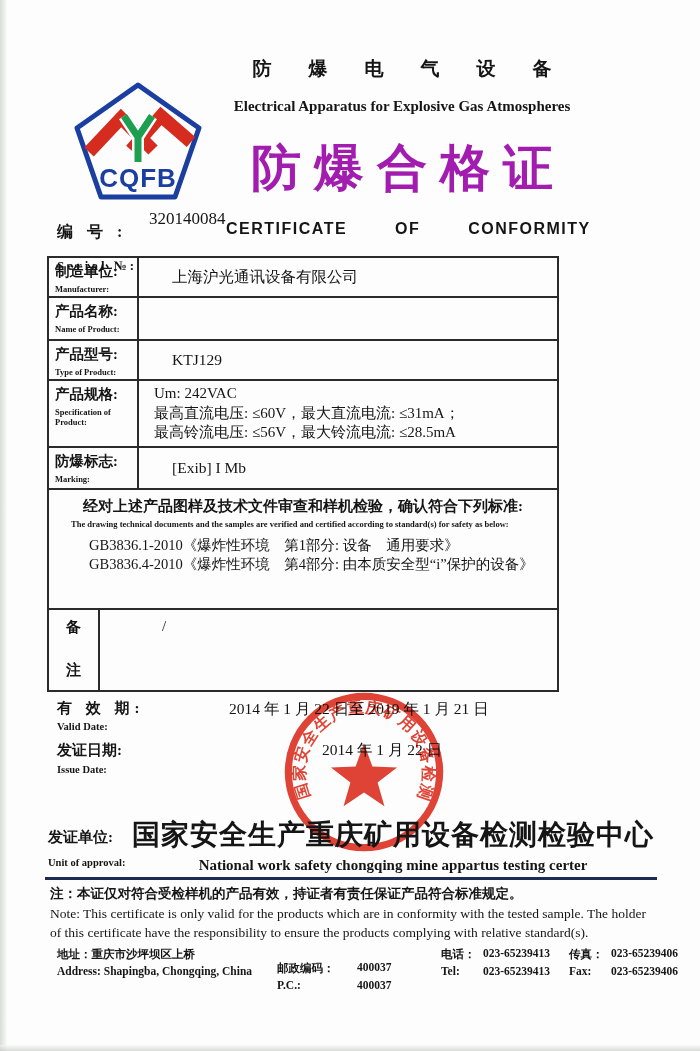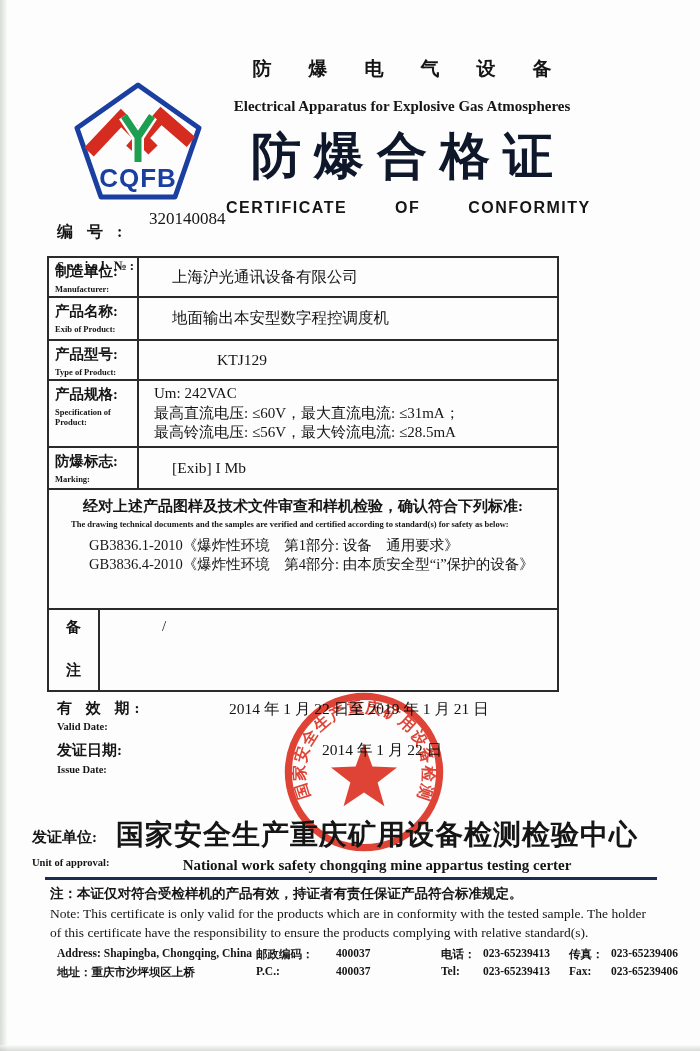--- a/index.html
+++ b/index.html
@@ -21,46 +21,46 @@
     content:""; position:absolute; left:0; bottom:0; width:100%; height:6px;
     background:linear-gradient(0deg,#c2c6c2,#f8f9f8); opacity:.6;
   }
 
   
   .logo { position:absolute; left:74px; top:82px; width:128px; height:118px; }
   .header-titles { position:absolute; left:226px; top:56px; width:352px; text-align:center; }
   .title-cn { font-size:19px; font-weight:bold; letter-spacing:37px; margin-right:-37px; white-space:nowrap; }
   .title-en { font-size:15px; font-weight:bold; margin-top:16px; white-space:nowrap; }
   .cert-title-cn {
-    font-size:50px; font-weight:bold; color:#0f172a;
-    letter-spacing:13px; margin:8px 0 0 0; margin-right:-13px; white-space:nowrap;
+    font-size:50px; font-weight:bold; color:#a21caf;
+    letter-spacing:13px; margin:20px 0 0 0; margin-right:-13px; white-space:nowrap;
   }
   .cert-title-en {
     font-family:"Liberation Sans", sans-serif;
     font-size:16px; font-weight:bold; letter-spacing:1.5px; word-spacing:42px;
-    margin-top:9px; white-space:nowrap;
+    margin-top:18px; white-space:nowrap;
   }
 
   
   .serial { position:absolute; left:57px; top:198px; }
   .serial-cn { font-size:16px; font-weight:bold; letter-spacing:14px;margin-top:24px; }
   .serial-en { font-size:13px; font-weight:bold; letter-spacing:3px; margin-top:15px; }
   .serial-value { position:absolute; left:92px; top:11px; font-size:17px; }
 
   
   .cert-table {
     position:absolute; left:47px; top:256px; width:512px;
     border:2px solid #2b2b2b; box-sizing:border-box; background:transparent;
   }
   .t-row { display:flex; border-bottom:2px solid #2b2b2b; box-sizing:border-box; }
   .t-label { width:90px; border-right:2px solid #2b2b2b; padding:4px 4px 2px 6px; box-sizing:border-box; }
   .l-cn { font-size:14.5px; font-weight:bold; }
   .l-en { font-size:8.5px; font-weight:bold; margin-top:3px; }
   .t-value { flex:1; display:flex; align-items:center; padding-left:33px; font-size:15.5px; }
-  .h38 { min-height:36px; } .h43 { min-height:43px; } .h40 { min-height:40px;gap:45px; }
+  .h38 { min-height:36px; } .h43 { min-height:43px; } .h40 { min-height:40px; }
   .h63 { min-height:63px; } .h42 { min-height:42px; }
   .spec-lines { padding:3px 0 3px 15px; display:block; }
   .spec-lines div { line-height:19.5px; font-size:15px; }
   .t-standards { border-bottom:2px solid #2b2b2b; min-height:120px; padding:7px 8px 4px 8px; box-sizing:border-box; }
   .std-cn { font-size:15px; font-weight:bold; text-align:center; }
   .std-en { font-size:8.5px; font-weight:bold; margin:3px 0 7px 14px; }
   .std-item { font-size:14.5px; margin-left:32px; line-height:19px; }
   .t-remark { display:flex; min-height:80px; }
   .r-label {
     width:51px; border-right:2px solid #2b2b2b; box-sizing:border-box;
@@ -78,40 +78,40 @@
   .valid-value { position:absolute; left:172px; top:2px; font-size:15.5px; }
   .issue-cn { left:0; top:44px; }
   .issue-en { left:0; top:67px; }
   .issue-value { position:absolute; left:240px; top:43px; font-size:15.5px;padding-left:25px; }
 
   
   .stamp { position:absolute; left:272px; top:680px; width:184px; height:184px;
            mix-blend-mode:multiply; opacity:.92; pointer-events:none; }
 
   
-  .approval { position:absolute; left:32px; top:816px; width:606px; display:flex; }
+  .approval { position:absolute; left:48px; top:816px; width:606px; display:flex; }
   .ap-labels { width:97px; }
   .ap-cn { font-size:15px; font-weight:bold; margin-top:12px; }
   .ap-en { font-size:10.5px; font-weight:bold; margin-top:10px; }
   .ap-values { flex:1; text-align:center; }
   .ap-value-cn { font-size:28px; font-weight:bold; letter-spacing:1px; white-space:nowrap; }
   .ap-value-en { font-size:15px; font-weight:bold; margin-top:3px; white-space:nowrap; }
 
   .divider { position:absolute; left:45px; top:877px; width:612px; height:3px; background:#1d2c50; }
 
   
   .note { position:absolute; left:50px; top:885px; width:618px; }
   .note-cn { font-size:13.5px; font-weight:bold; }
   .note-en { font-size:13.5px; line-height:18.5px; margin-top:2px; }
 
   
   .footer { position:absolute; left:57px; top:947px; width:620px; font-size:11.5px; font-weight:bold; }
   .f-col { position:absolute; top:0; }
   .f-col .row { height:18px; display:flex; white-space:nowrap; }
-  .f-c1 { left:0; } .f-c2 { left:199px; } .f-c3 { left:384px; } .f-c4 { left:512px; }
+  .f-c1 { left:0; } .f-c2 { left:220px;margin-top:14px; } .f-c3 { left:384px; } .f-c4 { left:512px; }
   .f-c2 .lab { width:80px; } .f-c3 .lab { width:42px; } .f-c4 .lab { width:42px; }
 </style>
 </head>
 <body>
 
 <div class="page">
 
   <svg class="logo" viewBox="0 0 128 118">
     <polygon points="64,3 125,46 101,115 27,115 3,46" fill="none" stroke="#1b3fa0" stroke-width="5" stroke-linejoin="round"></polygon>
     <polyline points="15,70 47,36 79,68" fill="none" stroke="#d62b1f" stroke-width="13"></polyline>
@@ -140,23 +140,22 @@
       <div class="t-label">
         <div class="l-cn">制造单位:</div>
         <div class="l-en">Manufacturer:</div>
       </div>
       <div class="t-value">上海沪光通讯设备有限公司</div>
     </div>
 
     <div class="t-row h43">
       <div class="t-label">
         <div class="l-cn">产品名称:</div>
-        <div class="l-en">Exib of Product:</div>
-      </div>
-      <div class="t-value">地面输出本安型数字程控调度机</div>
+        <div class="l-en">Name of Product:</div>
+      </div>
     </div>
 
     <div class="t-row h40">
       <div class="t-label">
         <div class="l-cn">产品型号:</div>
         <div class="l-en">Type of Product:</div>
       </div>
       <div class="t-value">KTJ129</div>
     </div>
 
@@ -230,25 +229,25 @@
   <div class="note">
     <div class="note-cn">注：本证仅对符合受检样机的产品有效，持证者有责任保证产品符合标准规定。</div>
     <div class="note-en">
       <div>Note: This certificate is only valid for the products which are in conformity with the tested sample. The holder</div>
       <div>of this certificate have the responsibility to ensure the products complying with relative standard(s).</div>
     </div>
   </div>
 
   <div class="footer">
     <div class="f-col f-c1">
-      <div class="row"><span class="lab">Address:</span>&nbsp;<span>Shapingba, Chongqing, China</span></div>
       <div class="row">
           <span class="lab">地址：</span>
           <span>重庆市沙坪坝区上桥</span>
         </div>
+      <div class="row"><span class="lab">Address:</span>&nbsp;<span>Shapingba, Chongqing, China</span></div>
     </div>
     <div class="f-col f-c2">
       <div class="row">
           <span class="lab">邮政编码：</span>
           <span>400037</span>
         </div>
       <div class="row">
           <span class="lab">P.C.:</span>
           <span>400037</span>
         </div>

